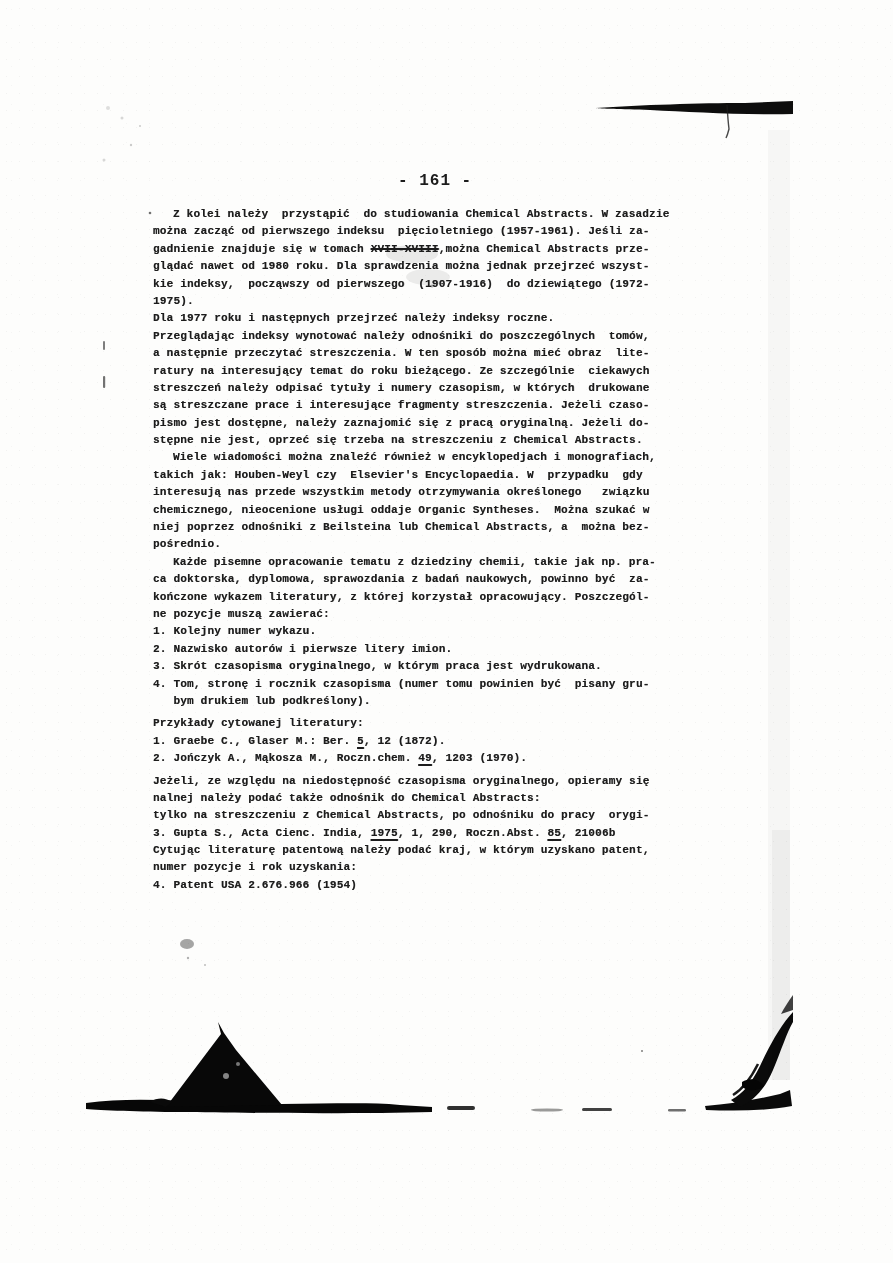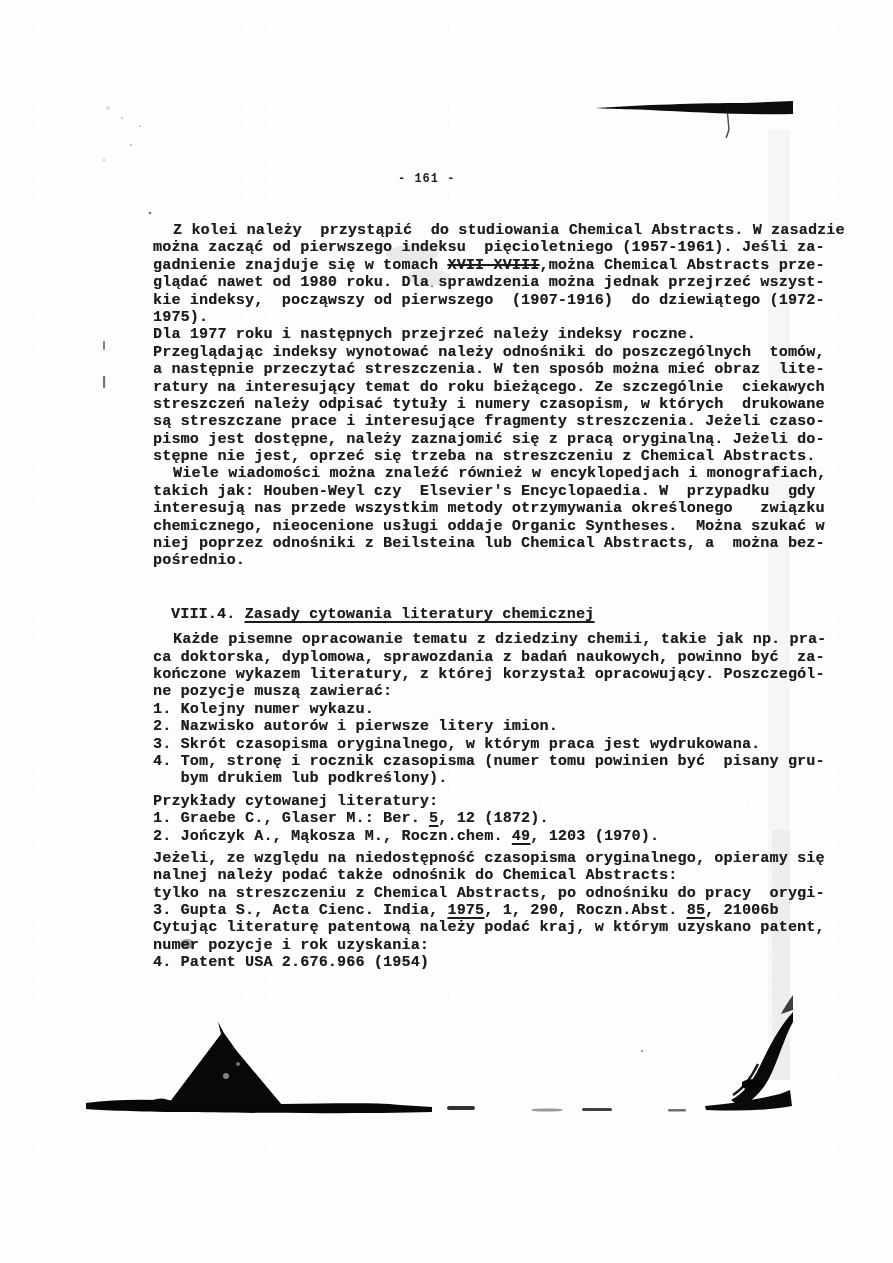--- a/index.html
+++ b/index.html
@@ -11,26 +11,26 @@
     font-family:"Liberation Mono","DejaVu Sans Mono",monospace;
     color:#1c1c1c;
     background-image:
       radial-gradient(circle, rgba(0,0,0,0.045) 0 .5px, transparent .6px),
       radial-gradient(circle, rgba(0,0,0,0.03) 0 .5px, transparent .6px);
     background-size:13px 17px, 23px 19px;
   }
   .artifacts{position:absolute;top:0;left:0;pointer-events:none;}
   .page-number{
     position:absolute;top:172px;left:398px;
-    font-size:12px;font-weight:700;letter-spacing:1px;
+    font-size:16px;font-weight:700;letter-spacing:1px;
     white-space:pre;
   }
   .doc-body{
-    position:absolute;top:222px;left:153px;width:660px;
-    font-size:15px;font-weight:700;letter-spacing:0.2px;
+    position:absolute;top:206px;left:153px;width:660px;
+    font-size:11px;font-weight:700;letter-spacing:0.2px;
   }
   .block{margin:0;}
   .block.heading{margin:36px 0 8px 18px;}
   .block.spaced{margin-top:5px;}
   .line{white-space:pre;line-height:17.4px;height:17.4px;
         text-shadow:0.3px 0 0 rgba(20,20,20,0.55);}
   .block.indent .line.first{padding-left:20px;}
   .u{text-decoration:underline;text-underline-offset:2.5px;text-decoration-thickness:1.5px;}
   .s{text-decoration:line-through;text-decoration-thickness:1.5px;}
 </style>
@@ -108,23 +108,20 @@
         <div class="line"><span>stępne nie jest, oprzeć się trzeba na streszczeniu z Chemical Abstracts.</span></div>
       </div>
       <div class="block paragraph indent">
         <div class="line first"><span>Wiele wiadomości można znaleźć również w encyklopedjach i monografiach,</span></div>
         <div class="line"><span>takich jak: Houben-Weyl czy  Elsevier's Encyclopaedia. W  przypadku  gdy</span></div>
         <div class="line"><span>interesują nas przede wszystkim metody otrzymywania określonego   związku</span></div>
         <div class="line"><span>chemicznego, nieocenione usługi oddaje Organic Syntheses.  Można szukać w</span></div>
         <div class="line"><span>niej poprzez odnośniki z Beilsteina lub Chemical Abstracts, a  można bez-</span></div>
         <div class="line"><span>pośrednio.</span></div>
       </div>
-      <div class="block heading">
-        <div class="line first"><span>VIII.4. </span><span class="u">Zasady cytowania literatury chemicznej</span></div>
-      </div>
       <div class="block paragraph indent">
         <div class="line first"><span>Każde pisemne opracowanie tematu z dziedziny chemii, takie jak np. pra-</span></div>
         <div class="line"><span>ca doktorska, dyplomowa, sprawozdania z badań naukowych, powinno być  za-</span></div>
         <div class="line"><span>kończone wykazem literatury, z której korzystał opracowujący. Poszczegól-</span></div>
         <div class="line"><span>ne pozycje muszą zawierać:</span></div>
       </div>
       <div class="block list">
         <div class="line first"><span>1. Kolejny numer wykazu.</span></div>
         <div class="line"><span>2. Nazwisko autorów i pierwsze litery imion.</span></div>
         <div class="line"><span>3. Skrót czasopisma oryginalnego, w którym praca jest wydrukowana.</span></div>

